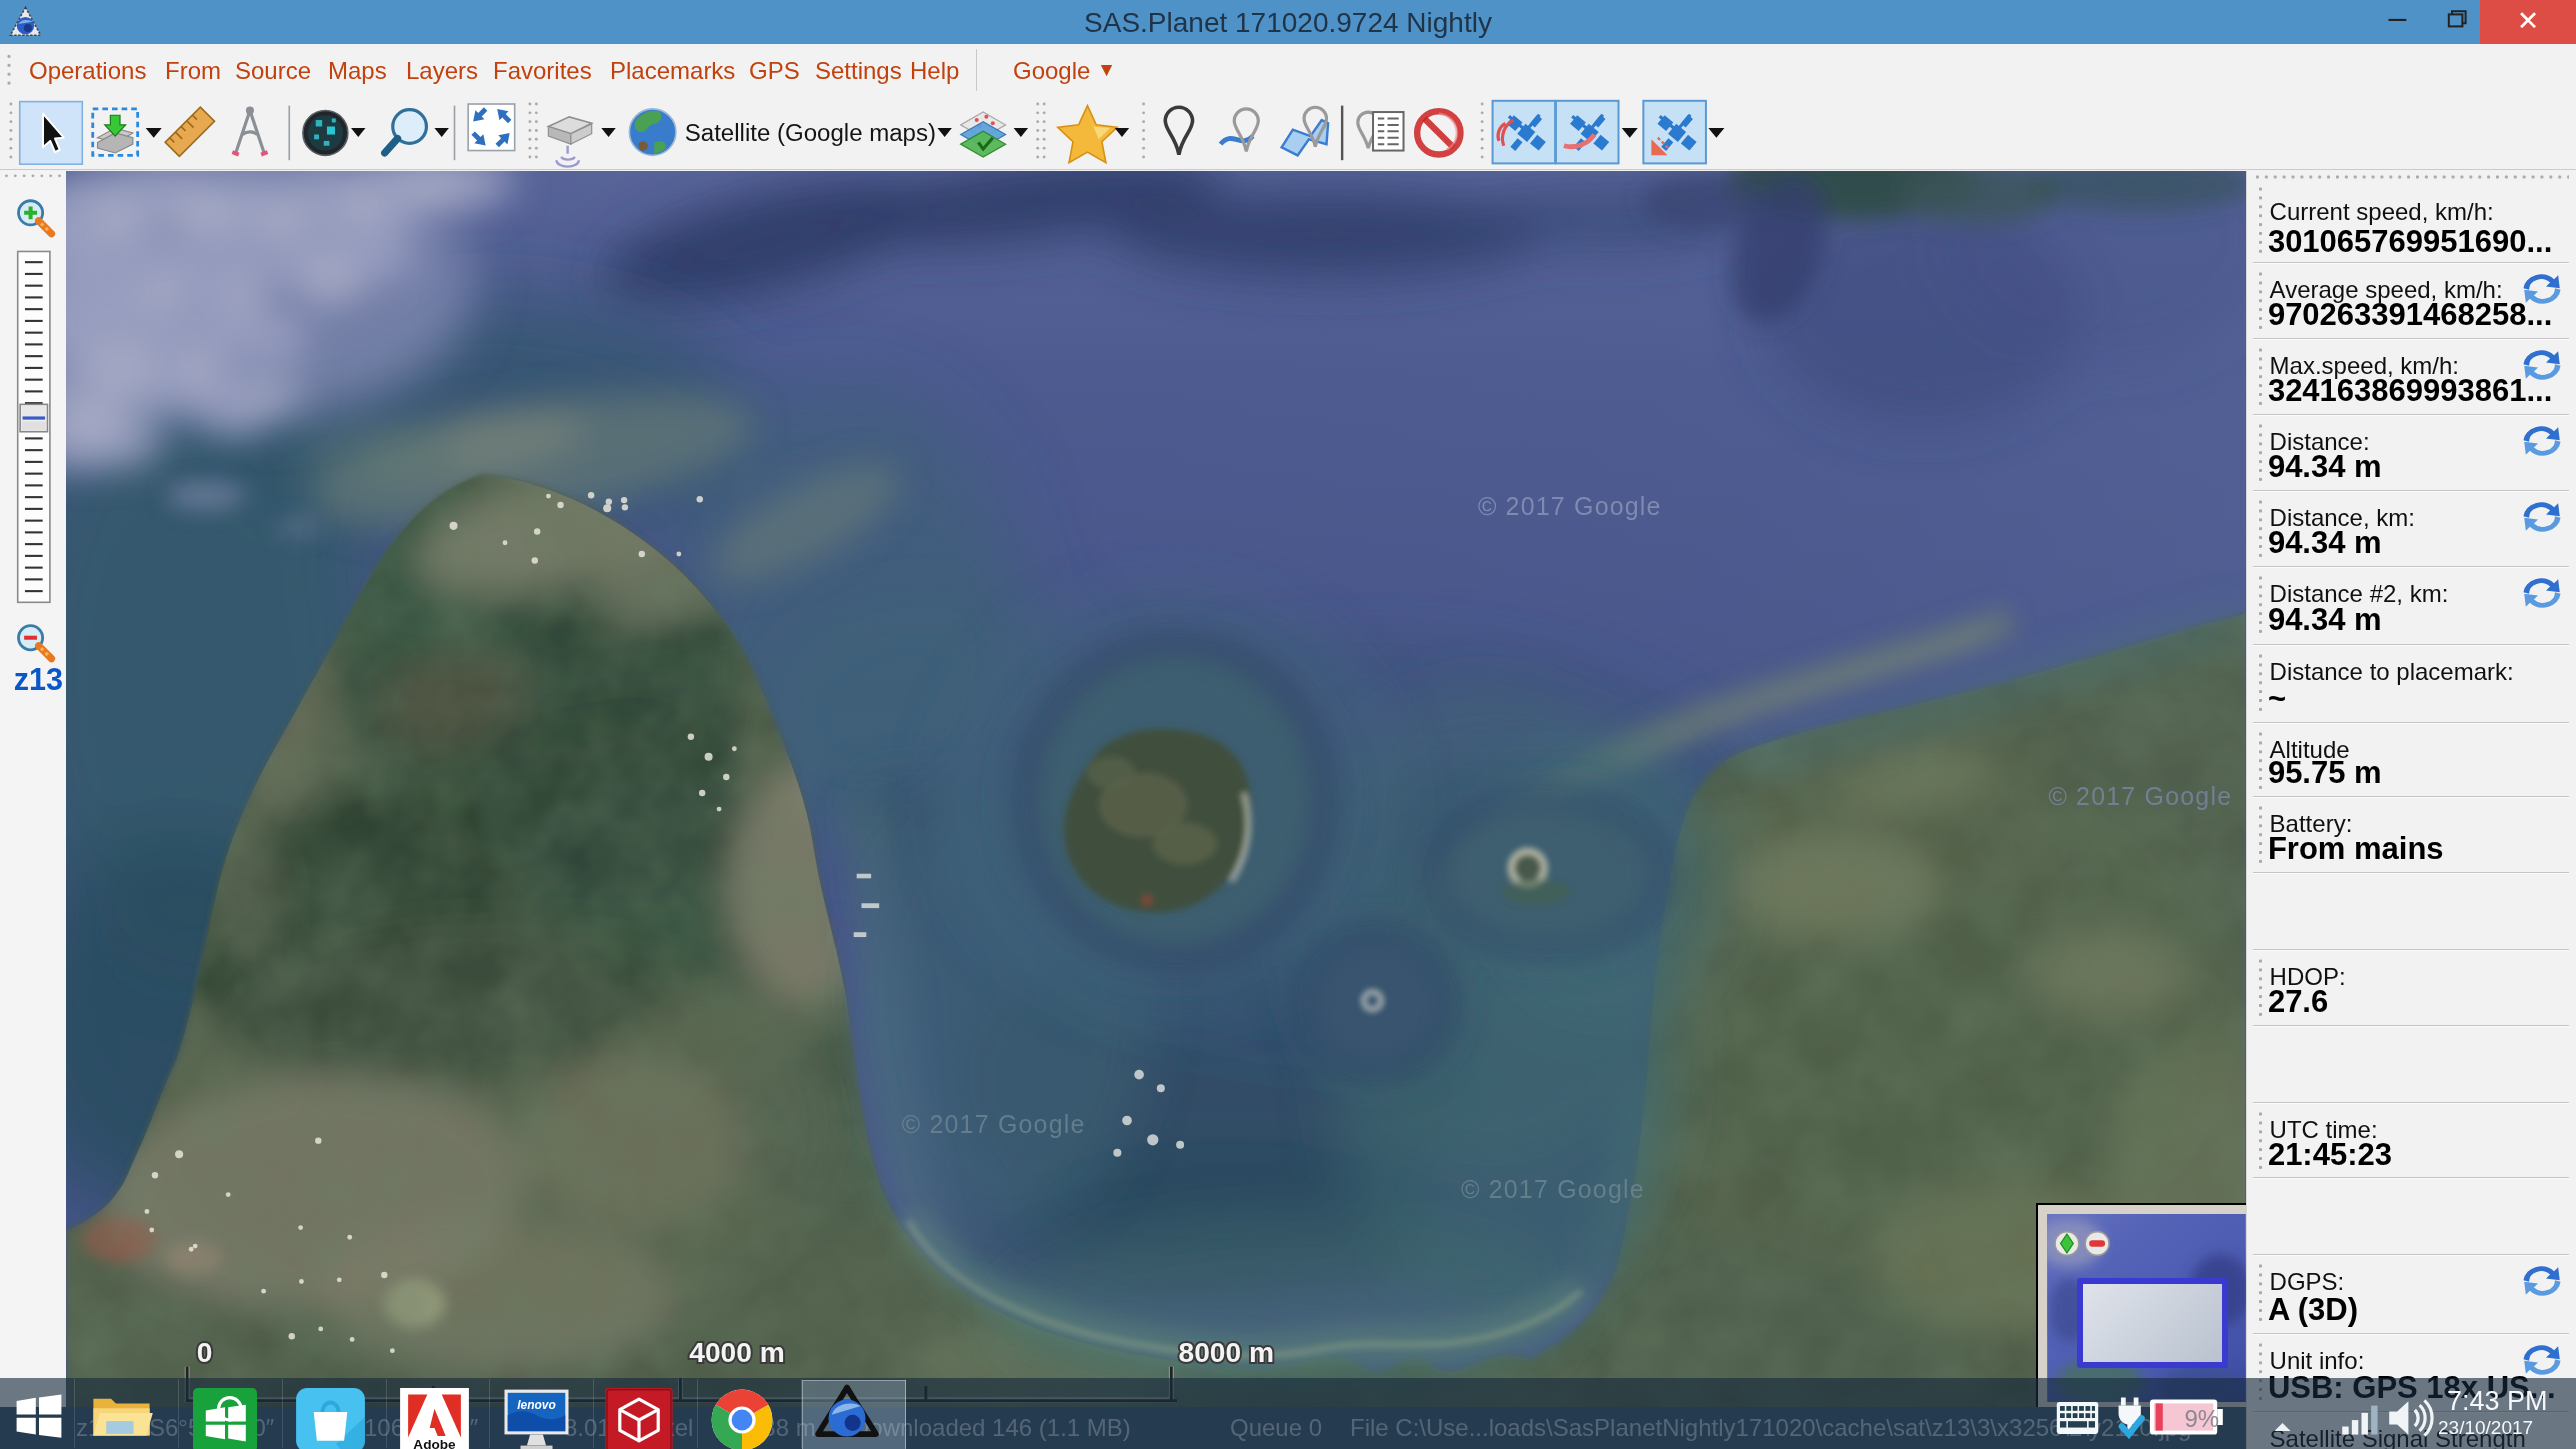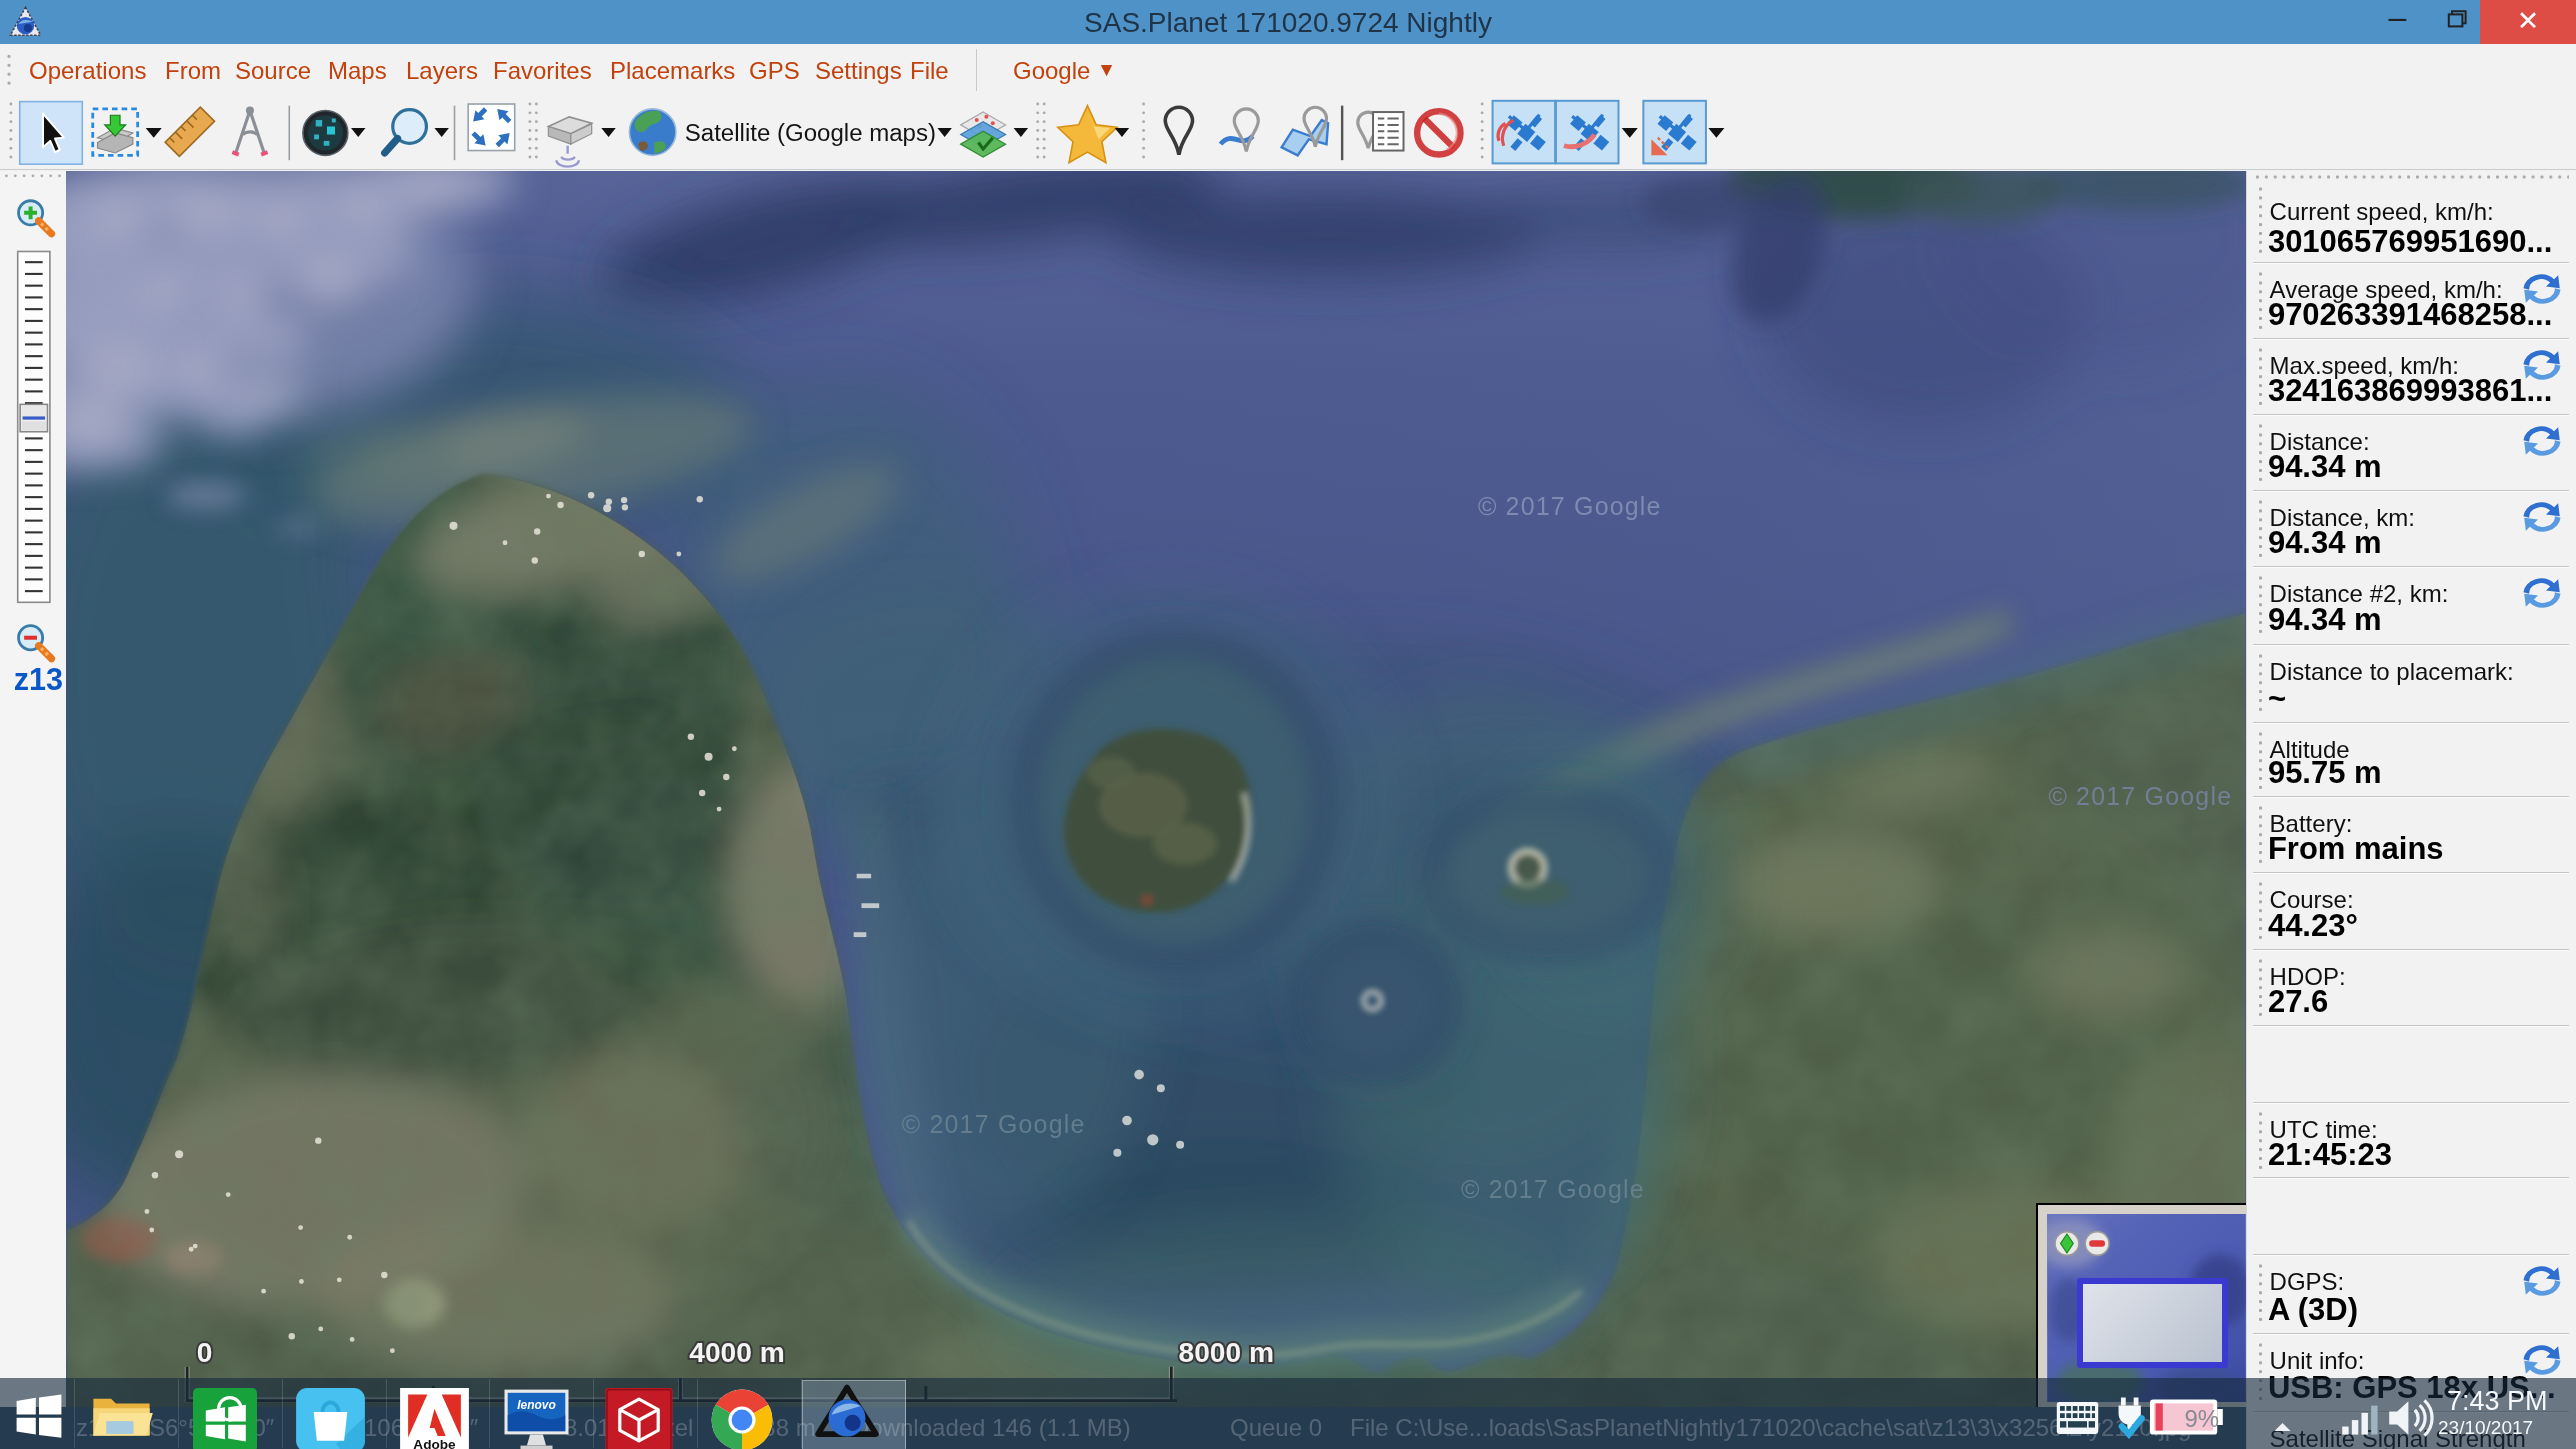--- a/index.html
+++ b/index.html
@@ -44,21 +44,21 @@
  <div class="vgrip" style="left:6.4px;top:8px;height:37px"></div>
  <span style="left:29px">Operations</span>
     <span style="left:165px">From</span>
     <span style="left:235px">Source</span>
     <span style="left:328px">Maps</span>
     <span style="left:406px">Layers</span>
     <span style="left:493px">Favorites</span>
     <span style="left:610px">Placemarks</span>
     <span style="left:749px">GPS</span>
     <span style="left:815px">Settings</span>
-    <span style="left:910px">File</span>
+    <span style="left:910px">Help</span>
  <div class="tsep" style="left:976px;top:4.8px;height:42px;width:0.8px;background:#c9c9c9"></div>
  <span style="left:1013px">Google <span style="font-size:19.3px;position:relative;top:-3.2px">▼</span></span>
  <div class="abs" style="left:1381px;top:53px;width:24px;height:37px;background:#f6f6f6;border:0.8px solid #ababab"><svg width="24" height="37" viewBox="0 0 30 46">
         <path d="M8 18 l7 9 7-9" fill="none" stroke="#555" stroke-width="4"></path>
       </svg></div>
 </div>
 <div class="abs" id="tbar"><svg width="2576" height="73" viewBox="0 0 3200 91">
       <rect x="19" y="7" width="78" height="78" fill="#cfe4f8" stroke="#7fb2e2" stroke-width="2"></rect>
       <path d="M48 22 L48 64 L57 56 L63 70 L69 67 L63 53 L74 52 Z" fill="#111" stroke="#fff" stroke-width="2.5" stroke-linejoin="round"></path>
       <g fill="#aaa">
@@ -657,25 +657,20 @@
       <div class="plab" style="top:13.7px">Altitude</div>
       <div class="pval" style="top:33px">95.75 m</div>
     </div>
     <div class="psep" style="top:625px"></div>
     <div class="prow" style="top:625px;height:76px">
       <div class="pgrip" style="top:6.4px;height:64px"></div>
       <div class="plab" style="top:13.7px">Battery:</div>
       <div class="pval" style="top:35px">From mains</div>
     </div>
     <div class="psep" style="top:701px"></div>
-    <div class="prow" style="top:701px;height:77px">
-      <div class="pgrip" style="top:6.4px;height:64px"></div>
-      <div class="plab" style="top:13.7px">Course:</div>
-      <div class="pval" style="top:36px">44.23°</div>
-    </div>
     <div class="psep" style="top:778px"></div>
     <div class="prow" style="top:778px;height:76px">
       <div class="pgrip" style="top:6.4px;height:63px"></div>
       <div class="plab" style="top:13.7px">HDOP:</div>
       <div class="pval" style="top:35px">27.6</div>
     </div>
     <div class="psep" style="top:854px"></div>
     <div class="psep" style="top:931px"></div>
     <div class="prow" style="top:931px;height:76px">
       <div class="pgrip" style="top:6.4px;height:63px"></div>

